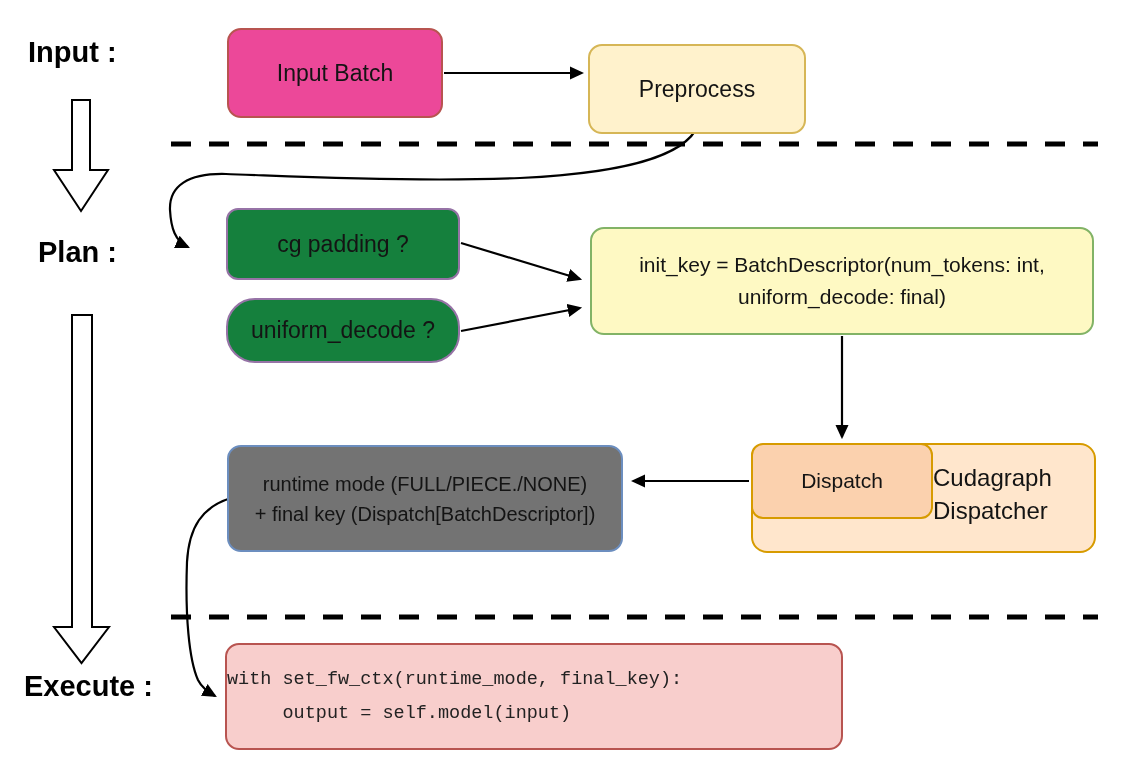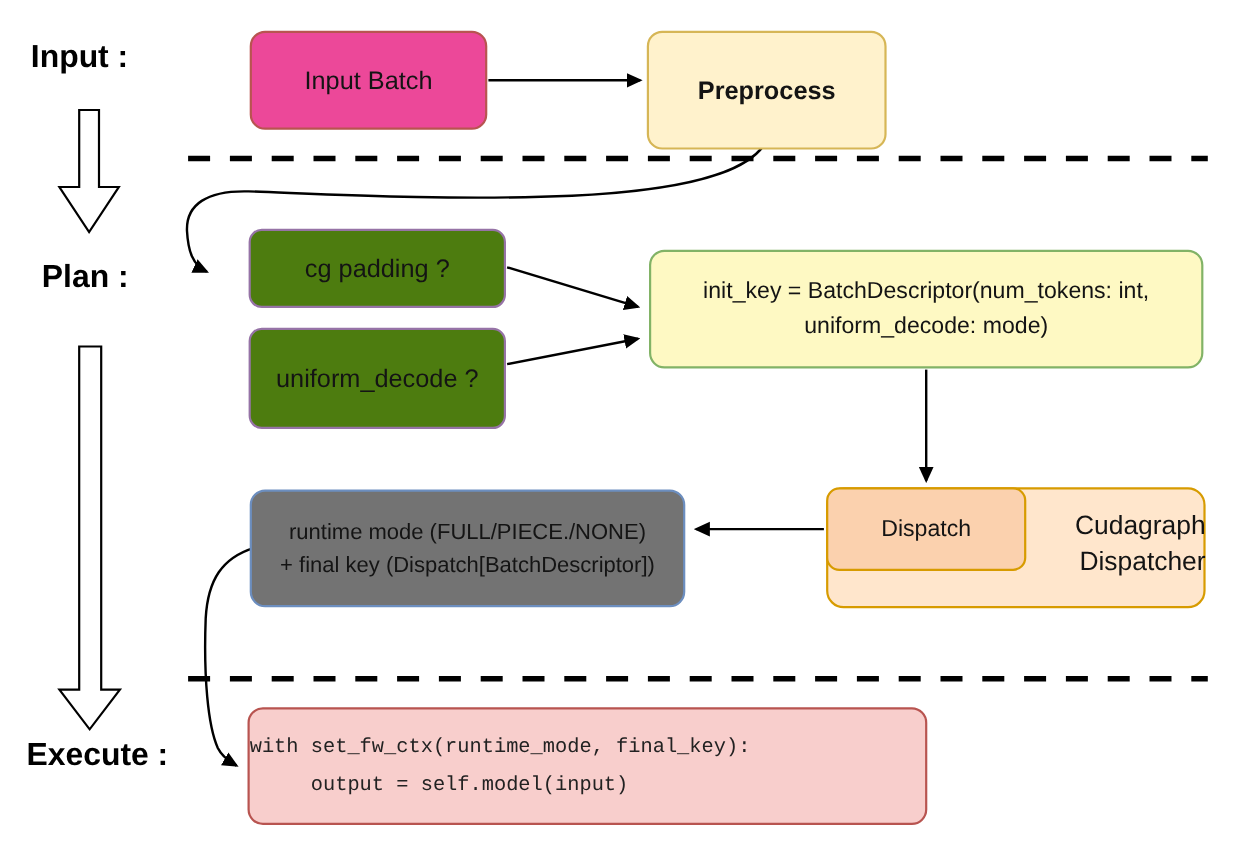--- a/index.html
+++ b/index.html
@@ -8,28 +8,28 @@
   .canvas{position:absolute;inset:0;padding-left:17px;}
   svg.layer{position:absolute;left:0;top:0;}
 
   .stage{position:absolute;font-weight:700;font-size:29px;color:#000;white-space:nowrap;}
 
   .box{position:absolute;box-sizing:border-box;border:2px solid #000;border-radius:14px;
        display:flex;flex-direction:column;align-items:center;justify-content:center;
        text-align:center;font-size:23px;line-height:1.25;color:#141414;}
   .box.red    {background:#ec4899;border-color:#B85450;}
   .box.yellow {background:#FFF2CC;border-color:#D6B656;}
-  .box.purple {background:#4d7c0f;border-color:#9673A6;border-radius:12px;}
+  .box.purple {background:#15803d;border-color:#9673A6;border-radius:12px;}
   .box.green  {background:#fef9c3;border-color:#82B366;font-size:21px;}
   .box.green .ln{line-height:32px;}
   .box.blue   {background:#737373;border-color:#6C8EBF;font-size:20px;}
   .box.blue .ln{line-height:30px;}
   .box.orange {background:#FFE6CC;border-color:#D79B00;border-radius:16px;}
   .box.orange-inner{background:#FBD1AE;border-color:#D79B00;border-radius:12px;font-size:21px;}
-  .dispatcher-label{position:absolute;display:flex;flex-direction:column;align-items:flex-end;
+  .dispatcher-label{position:absolute;display:flex;flex-direction:column;align-items:flex-start;
        justify-content:center;text-align:center;font-size:24px;color:#141414;}
   .dispatcher-label .ln{line-height:33px;}
   .box.code{background:#F8CECC;border-color:#B85450;align-items:flex-start;justify-content:center;
        font-family:"Liberation Mono","DejaVu Sans Mono",monospace;font-size:18.5px;
        text-align:left;color:#222;}
   .box.code .ln{white-space:pre;line-height:34px;}
 </style>
 </head>
 <body>
 
@@ -59,29 +59,29 @@
     <path d="M231,498 C202,507 189,527 187,562 C185,615 189,660 198,680
              C202,688 208,692 215,696" stroke-width="2.2" fill="none" marker-end="url(#arrow)" stroke="#000000"></path>
   </svg>
 
   <div class="stage" style="left:28px;top:36px;">Input :</div>
   <div class="stage" style="left:38px;top:236px;">Plan :</div>
   <div class="stage" style="left:24px;top:670px;">Execute :</div>
 
   <div class="box red" style="left:227px;top:28px;width:216px;height:90px;">Input Batch</div>
 
-  <div class="box yellow" style="left:588px;top:28px;width:218px;height:108px;font-weight:bold;">Preprocess</div>
+  <div class="box yellow" style="left:588px;top:44px;width:218px;height:90px;">Preprocess</div>
 
   <div class="box purple" style="left:226px;top:208px;width:234px;height:72px;">cg padding ?</div>
 
-  <div class="box purple" style="left:226px;top:298px;width:234px;height:92px;">uniform_decode ?</div>
+  <div class="box purple" style="left:226px;top:298px;width:234px;height:65px;border-radius:29px;">uniform_decode ?</div>
 
   <div class="box green" style="left:590px;top:227px;width:504px;height:108px;">
     <div class="ln">init_key = BatchDescriptor(num_tokens: int,</div>
-    <div class="ln">uniform_decode: mode)</div>
+    <div class="ln">uniform_decode: final)</div>
   </div>
 
   <div class="box orange" style="left:751px;top:443px;width:345px;height:110px;"></div>
   <div class="box orange-inner" style="left:751px;top:443px;width:182px;height:76px;">Dispatch</div>
   <div class="dispatcher-label" style="left:933px;top:445px;width:163px;height:98px;">
     <div class="ln">Cudagraph</div>
     <div class="ln">Dispatcher</div>
   </div>
 
   <div class="box blue" style="left:227px;top:445px;width:396px;height:107px;">

